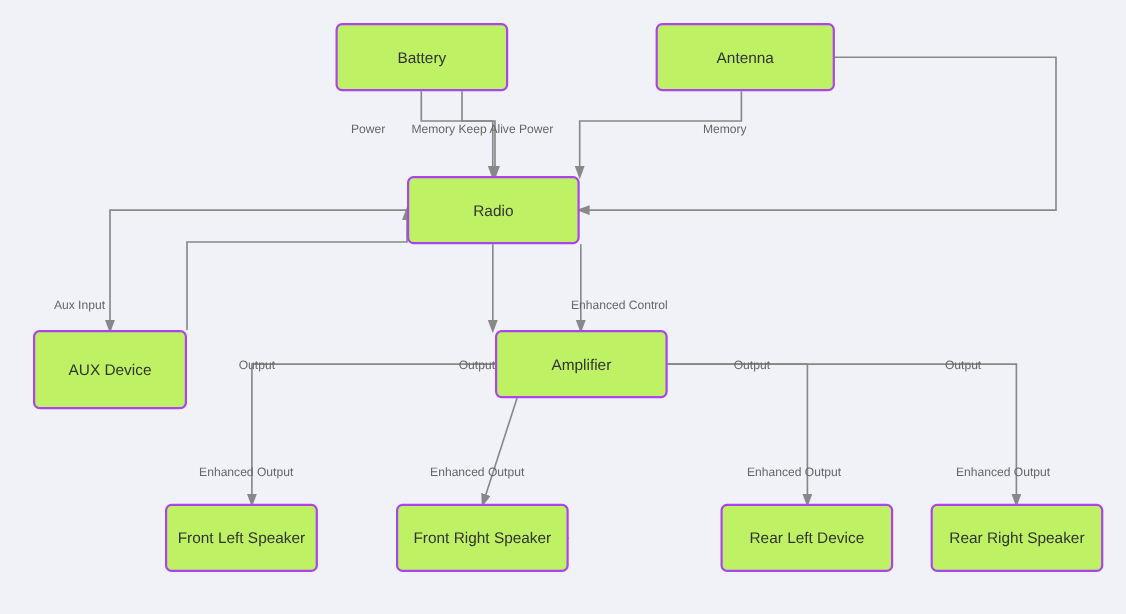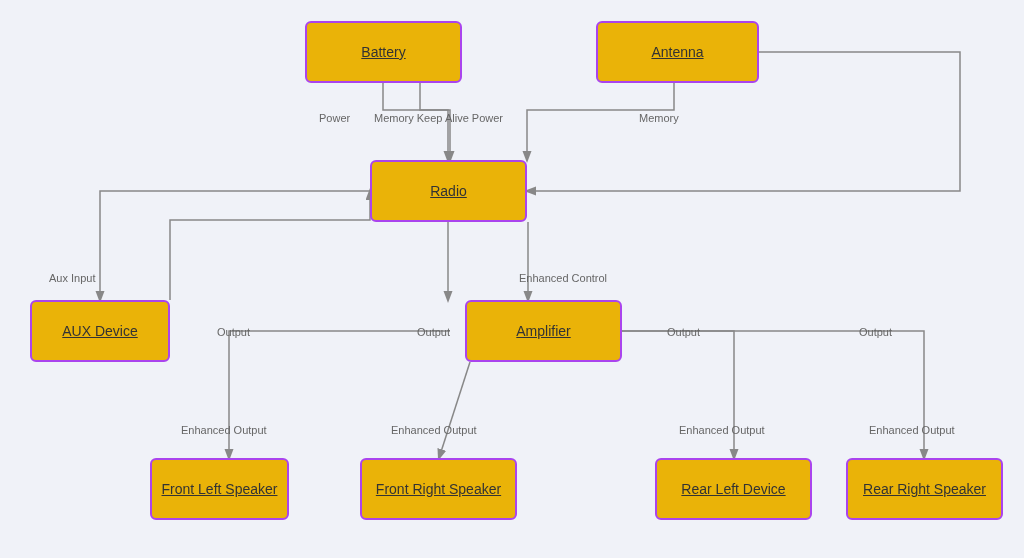--- a/index.html
+++ b/index.html
@@ -11,31 +11,30 @@
       overflow: hidden;
       position: relative;
     }
     .diagram-container {
       position: relative;
       width: 1024px;
       height: 558px;
     }
     .node {
       position: absolute;
-      background: #eab308;
+      background: #bef264;
       border: 2px solid #aa44ee;
       border-radius: 6px;
       display: flex;
       align-items: center;
       justify-content: center;
       text-align: center;
       font-size: 14px;
       color: #333;
       padding: 8px;
-      text-decoration: underline;
     }
     .edge-label {
       position: absolute;
       font-size: 11px;
       color: #666;
       white-space: nowrap;
       margin-left: 29px;
     }
     svg.edges {
       position: absolute;
@@ -113,25 +112,25 @@
   </div>
 
   <div class="node" style="left:596px;top:21px;width:163px;height:62px;">
     <span>Antenna</span>
   </div>
 
   <div class="node" style="left:370px;top:160px;width:157px;height:62px;">
     <span>Radio</span>
   </div>
 
-  <div class="node" style="left:30px;top:300px;width:140px;height:62px;">
+  <div class="node" style="left:30px;top:300px;width:140px;height:72px;">
     <span>AUX Device</span>
   </div>
 
-  <div class="node" style="left:450px;top:300px;width:157px;height:62px;margin-left:15px;">
+  <div class="node" style="left:450px;top:300px;width:157px;height:62px;">
     <span>Amplifier</span>
   </div>
 
   <div class="node" style="left:150px;top:458px;width:139px;height:62px;">
     <span>Front Left Speaker</span>
   </div>
 
   <div class="node" style="left:360px;top:458px;width:157px;height:62px;">
     <span>Front Right Speaker</span>
   </div>

